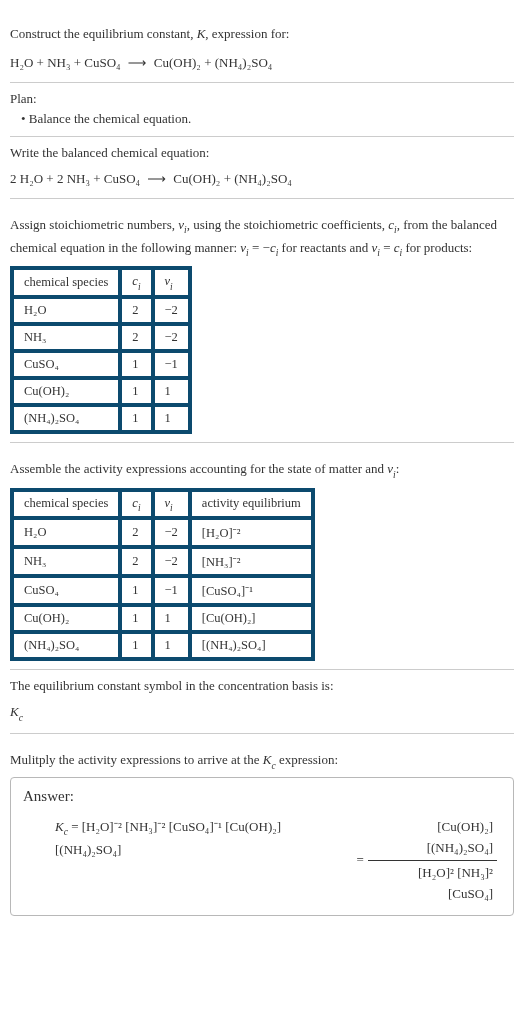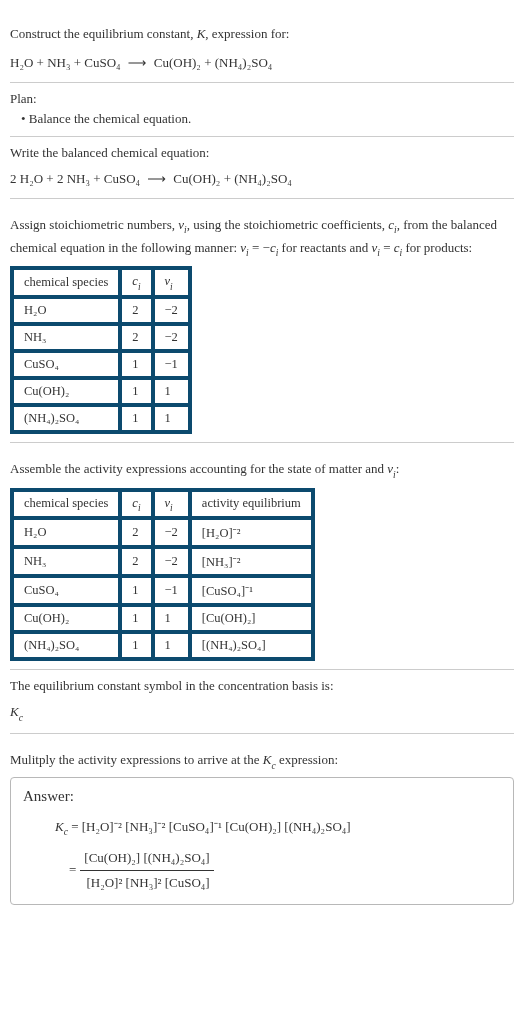--- a/index.html
+++ b/index.html
@@ -78,21 +78,21 @@
   }
   .frac .den {
     display: block;
     padding: 2px 4px 0;
   }
   .indent {
     padding-left: 32px;
   }
   .eq-multiline {
     display: flex;
-    flex-direction: column;
+    flex-direction: row;
     align-items: flex-start;
   }
   .plan-list {
     margin: 2px 0 0 11px;
     padding: 0;
   }
   .plan-list div {
     line-height: 1.5;
   }
 </style>

